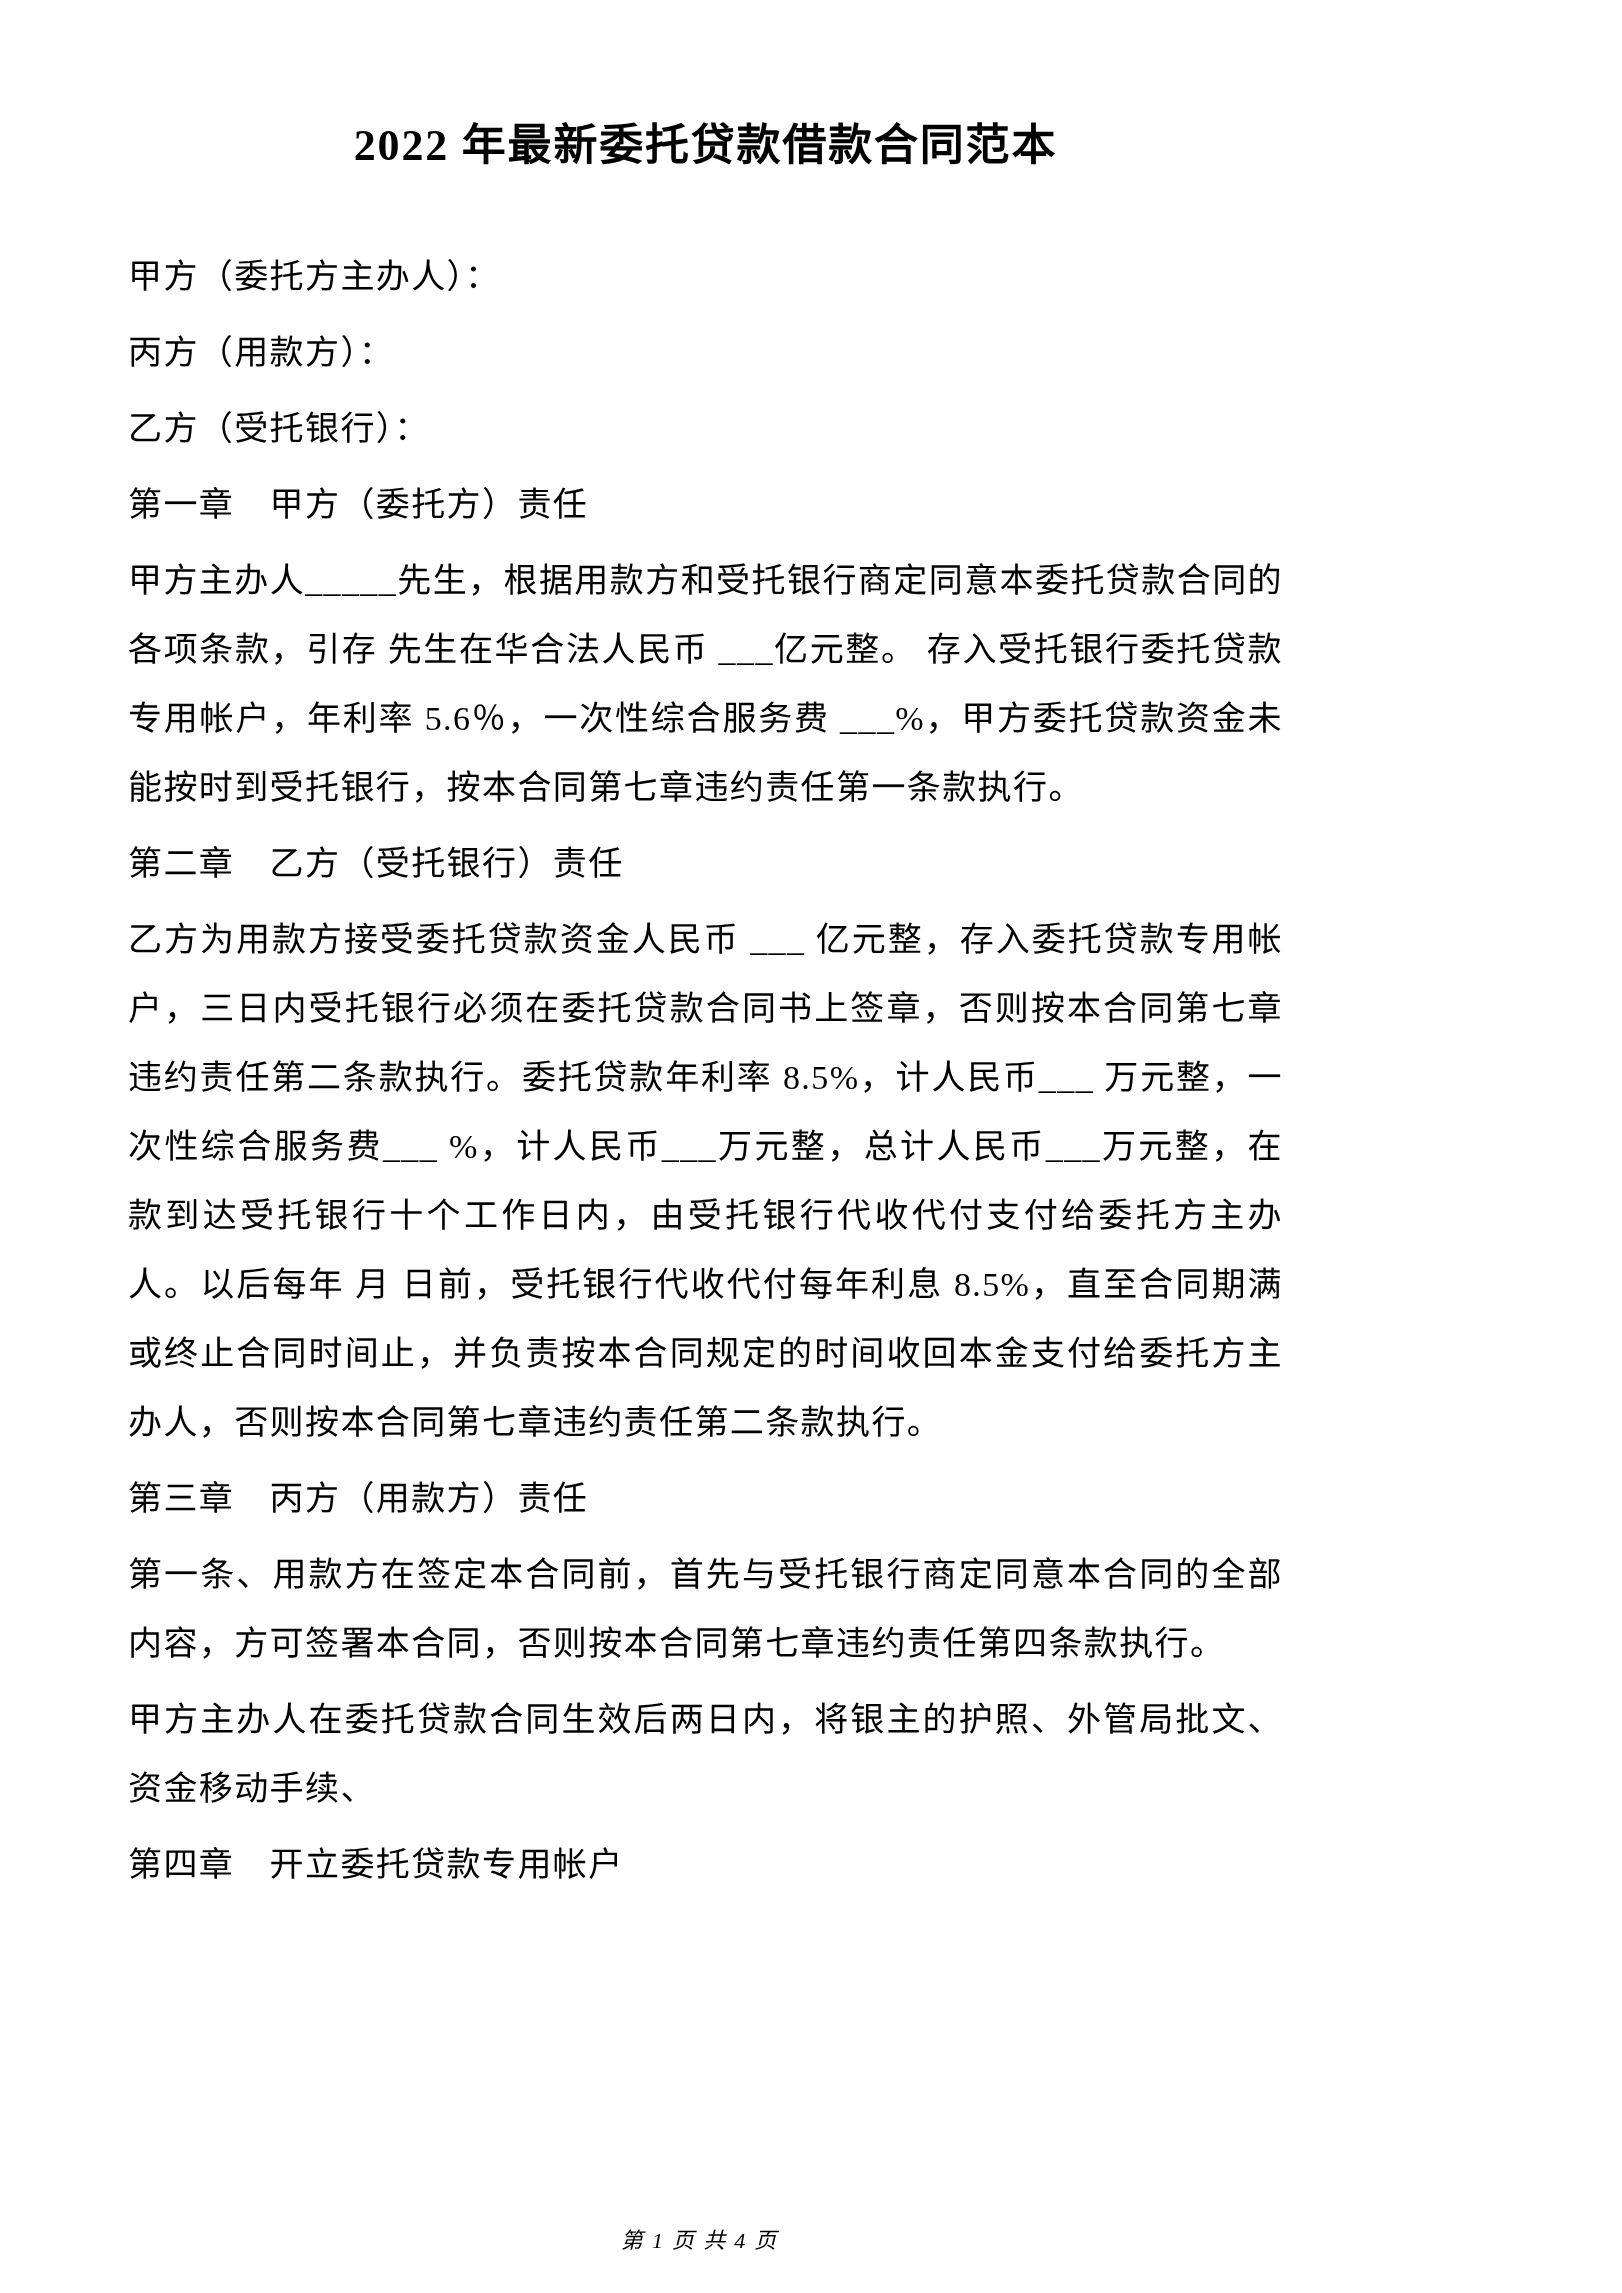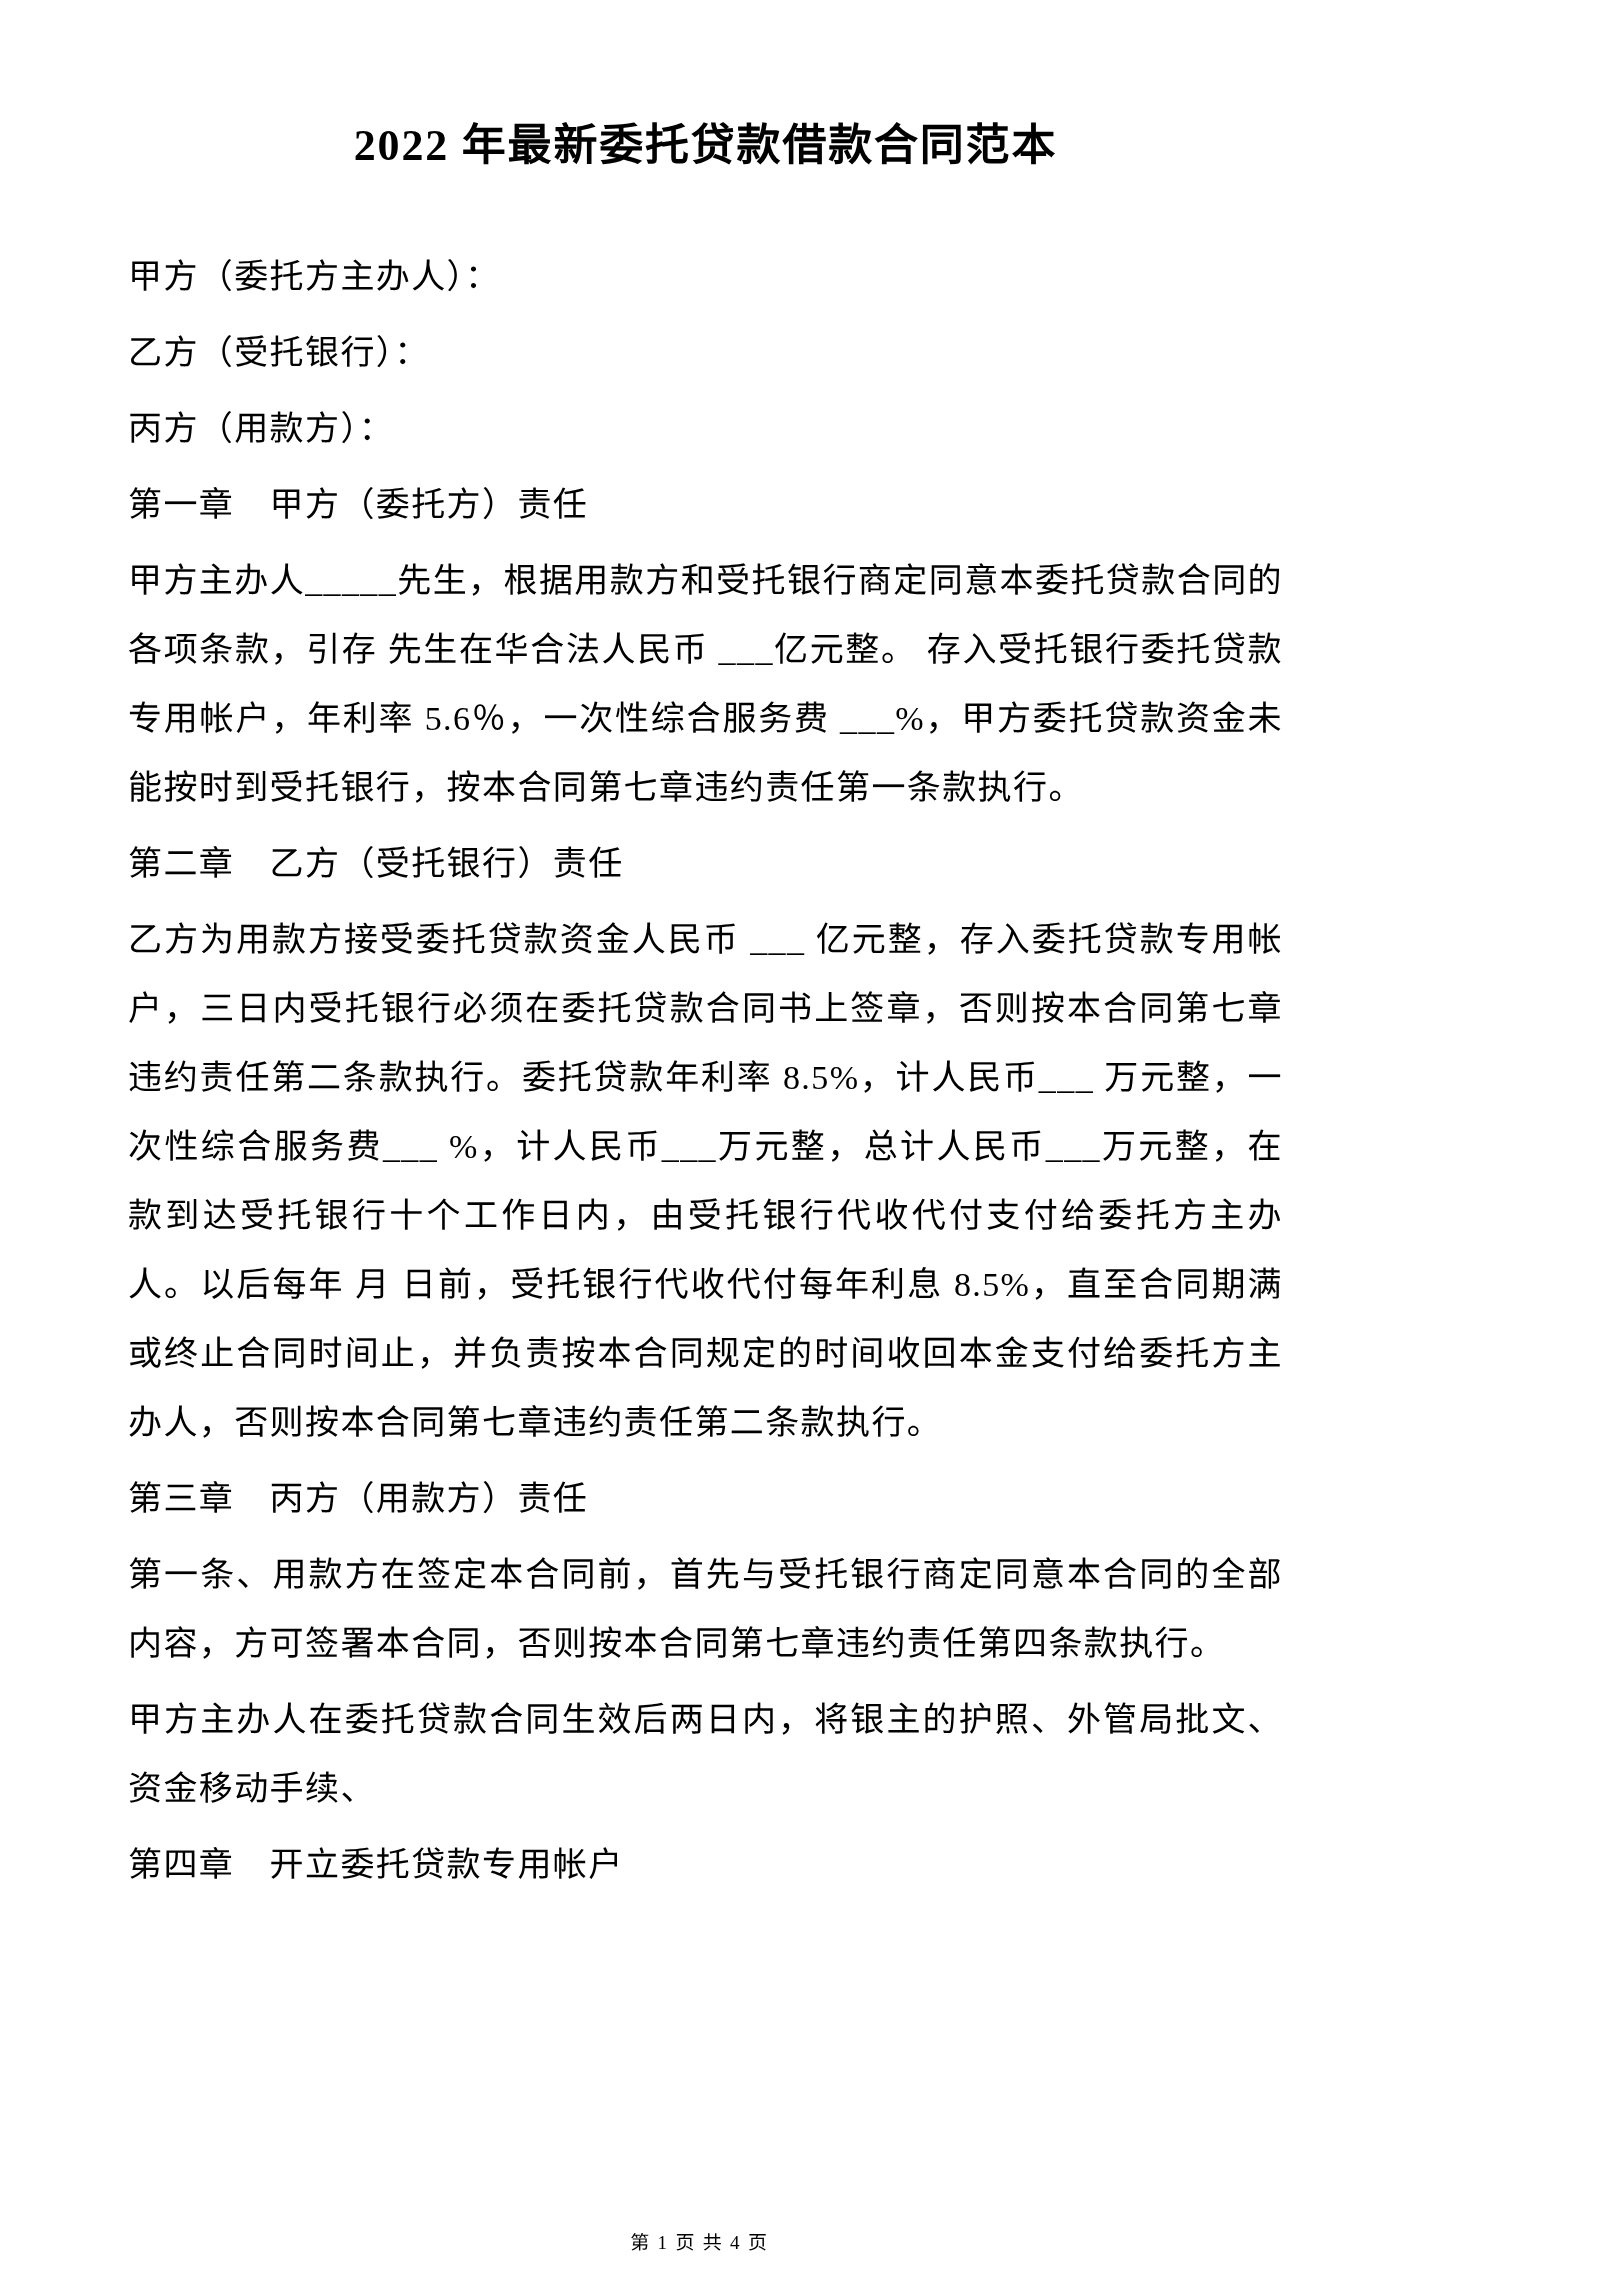--- a/index.html
+++ b/index.html
@@ -44,36 +44,37 @@
   }
   .content p.gap-before {
     margin-top: 102px;
   }
   .page-footer {
     position: absolute;
     left: 0;
     right: 12px;
     bottom: 40px;
     text-align: center;
-    font-size: 19px;
+    font-size: 22px;
     letter-spacing: 1.8px;
     color: #000000;
+    font-style: italic;
   }
 </style>
 </head>
 <body>
 
 <div class="page">
 
   <h1 class="doc-title">2022 年最新委托贷款借款合同范本</h1>
 
   <div class="content">
     <p>甲方（委托方主办人）：</p>
+    <p>丙方（用款方）：</p>
     <p>乙方（受托银行）：</p>
-    <p>丙方（用款方）：</p>
     <p>第一章　甲方（委托方）责任</p>
     <p>甲方主办人_____先生，根据用款方和受托银行商定同意本委托贷款合同的各项条款，引存 先生在华合法人民币 ___亿元整。 存入受托银行委托贷款专用帐户，年利率 5.6％，一次性综合服务费 ___%，甲方委托贷款资金未能按时到受托银行，按本合同第七章违约责任第一条款执行。</p>
     <p>第二章　乙方（受托银行）责任</p>
     <p>乙方为用款方接受委托贷款资金人民币 ___ 亿元整，存入委托贷款专用帐户，三日内受托银行必须在委托贷款合同书上签章，否则按本合同第七章违约责任第二条款执行。委托贷款年利率 8.5%，计人民币___ 万元整，一次性综合服务费___ %，计人民币___万元整，总计人民币___万元整，在款到达受托银行十个工作日内，由受托银行代收代付支付给委托方主办人。以后每年 月 日前，受托银行代收代付每年利息 8.5%，直至合同期满或终止合同时间止，并负责按本合同规定的时间收回本金支付给委托方主办人，否则按本合同第七章违约责任第二条款执行。</p>
     <p>第三章　丙方（用款方）责任</p>
     <p>第一条、用款方在签定本合同前，首先与受托银行商定同意本合同的全部内容，方可签署本合同，否则按本合同第七章违约责任第四条款执行。</p>
     <p>甲方主办人在委托贷款合同生效后两日内，将银主的护照、外管局批文、资金移动手续、</p>
     <p>第四章　开立委托贷款专用帐户</p>
   </div>
 

